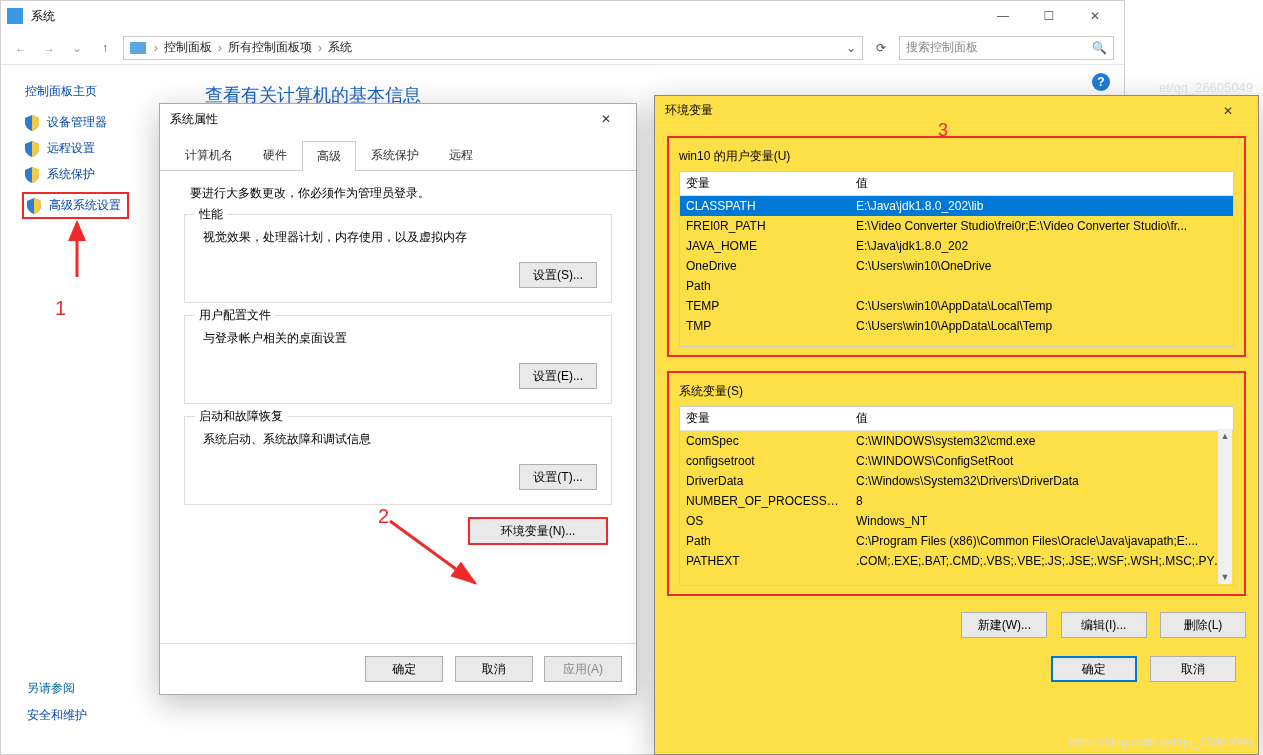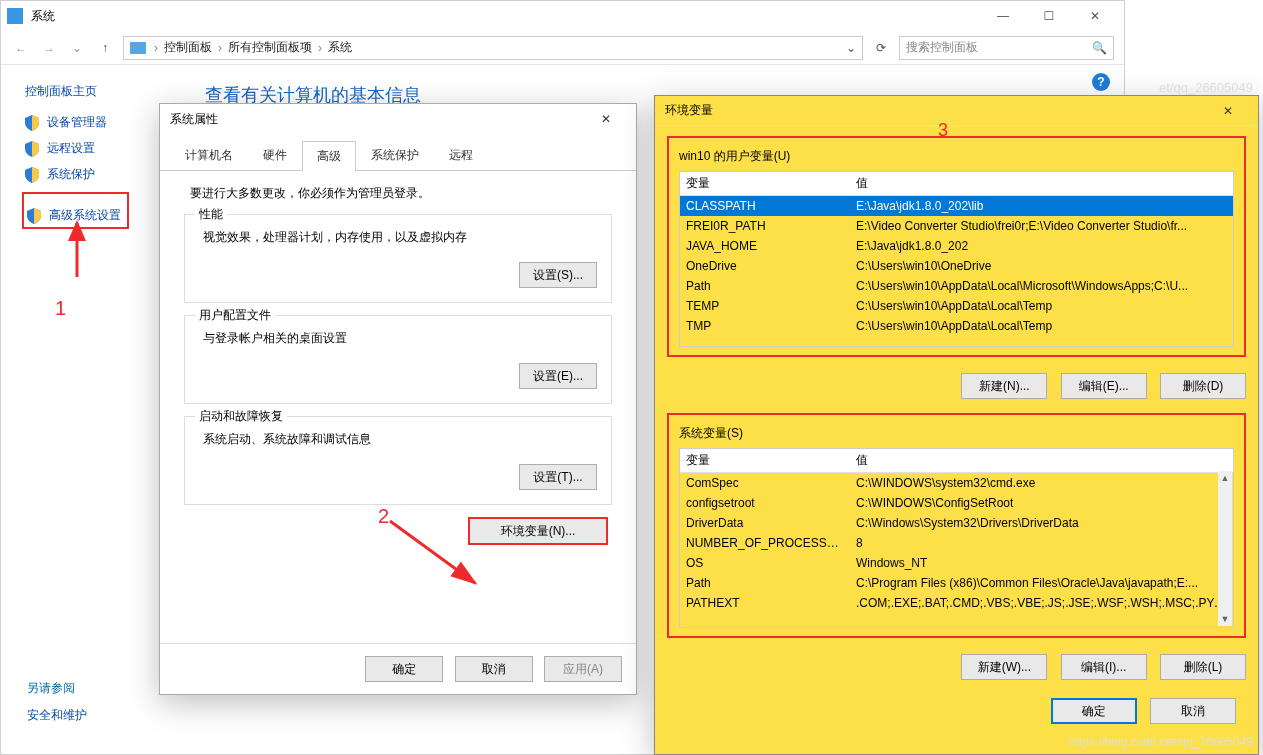--- a/index.html
+++ b/index.html
@@ -23,21 +23,21 @@
 .searchbox { width: 215px; height: 24px; border: 1px solid #ccc; display: flex; align-items: center; padding: 0 6px; color: #888; text-align: right; }
 .searchbox .mag { margin-left: auto; color: #888; }
 .syswin-body { display: flex; padding: 18px 24px; position: relative; }
 .help-icon { position: absolute; right: 14px; top: 8px; width: 18px; height: 18px; border-radius: 50%; background: #1e7dd4; color: #fff; display: flex; align-items: center; justify-content: center; font-weight: bold; }
 .leftnav { width: 180px; }
 .leftnav-title { color: #0747a6; margin-bottom: 14px; }
 .leftnav-item { display: flex; align-items: center; gap: 8px; margin-bottom: 9px; }
 .shield { width: 14px; height: 16px; }
 .shield svg { display: block; }
 .nav-link { color: #0747a6; }
-.nav-highlight { border: 2px solid #ef2a2a; padding: 13px 6px 3px 3px; margin-left: -3px; display: inline-flex; align-items: center; gap: 8px; }
+.nav-highlight { border: 2px solid #ef2a2a; padding: 3px 6px 3px 3px; margin-left: -3px; display: inline-flex; align-items: center; gap: 8px; }
 .content-h1 { color: #1862c5; font-size: 18px; font-weight: normal; margin-bottom: 8px; }
 .annot-1 { position: absolute; left: 66px; top: 216px; }
 .annot-1 .num { color: #ef2a2a; font-size: 20px; position: absolute; left: -12px; top: 80px; }
 .footlinks { position: absolute; left: 26px; bottom: 20px; }
 .footlinks div { color: #0369a1; margin-bottom: 10px; }
 .footlinks .link { color: #0747a6; }
 
 
 .propdlg { position: absolute; left: 159px; top: 103px; width: 478px; height: 592px; background: #fff; border: 1px solid #aaa; box-shadow: 0 8px 30px rgba(0,0,0,.25); display: flex; flex-direction: column; }
 .dlg-title { height: 30px; display: flex; align-items: center; padding: 0 10px; }
@@ -265,37 +265,31 @@
           <div class="env-row">
             <div class="env-cell-var">JAVA_HOME</div>
             <div class="env-cell-val">E:\Java\jdk1.8.0_202</div>
           </div>
           <div class="env-row">
             <div class="env-cell-var">OneDrive</div>
             <div class="env-cell-val">C:\Users\win10\OneDrive</div>
           </div>
           <div class="env-row">
             <div class="env-cell-var">Path</div>
-            <div class="env-cell-val">C:\Users\win10\AppData\Local\Microsoft\WindowsApps;C:\U...</div>
           </div>
           <div class="env-row">
             <div class="env-cell-var">TEMP</div>
             <div class="env-cell-val">C:\Users\win10\AppData\Local\Temp</div>
           </div>
           <div class="env-row">
             <div class="env-cell-var">TMP</div>
             <div class="env-cell-val">C:\Users\win10\AppData\Local\Temp</div>
           </div>
         </div>
     </div>
-  </div>
-  <div class="env-btns">
-    <span class="btn">新建(N)...</span>
-    <span class="btn">编辑(E)...</span>
-    <span class="btn">删除(D)</span>
   </div>
 
   <div class="env-section">
     <div class="env-section-title">系统变量(S)</div>
     <div class="env-table sys">
       <div class="env-thead">
         <div class="env-cell-var">变量</div>
         <div class="env-cell-val">值</div>
       </div>
       <div id="sys-rows">

